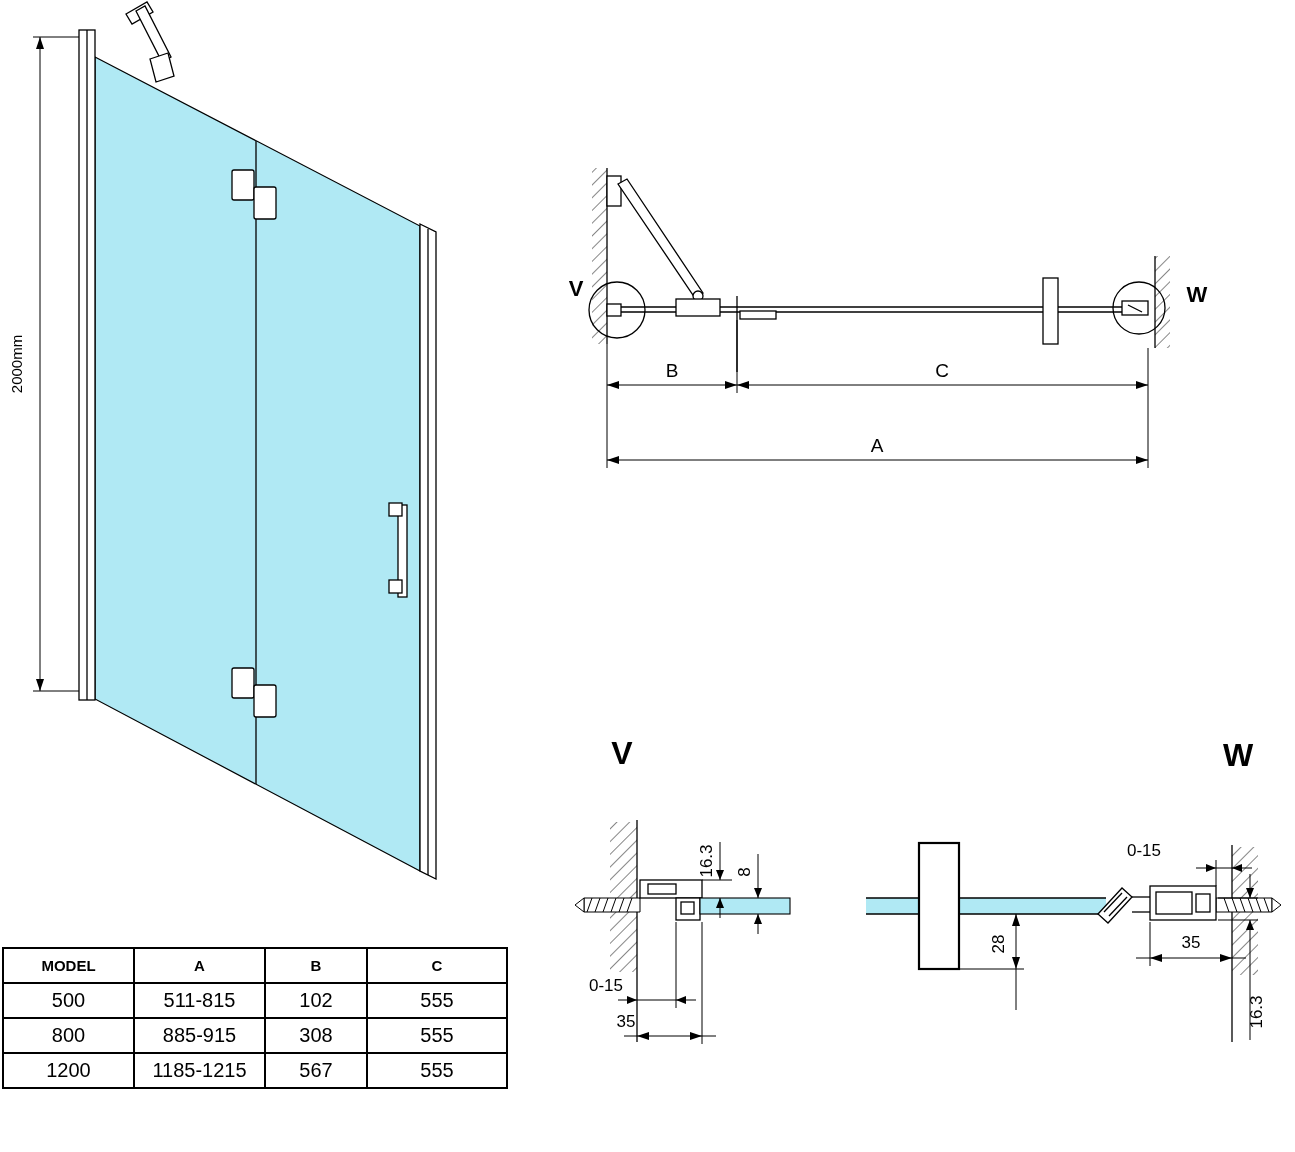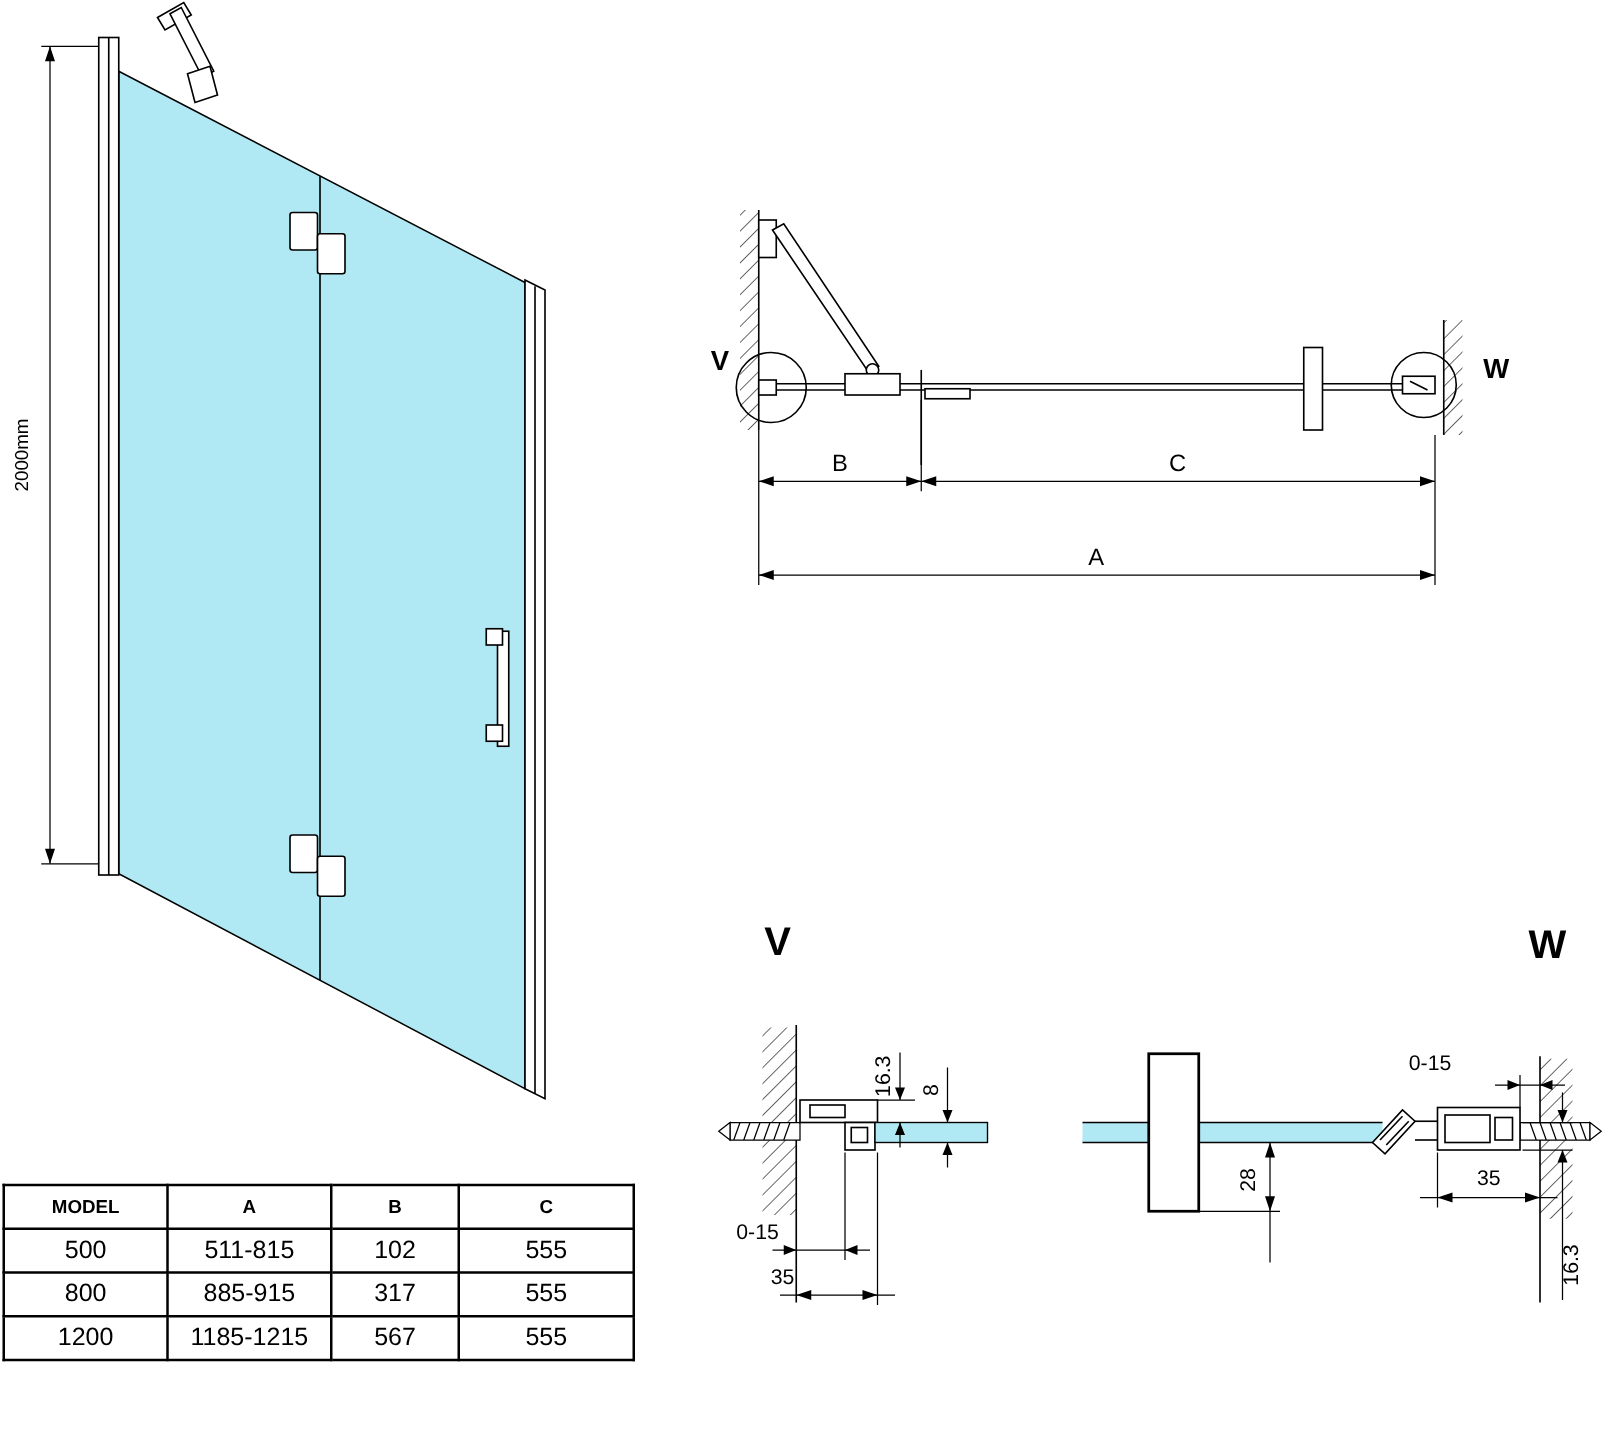--- a/index.html
+++ b/index.html
@@ -262,21 +262,21 @@
     <tbody>
       <tr>
         <td>500</td>
         <td>511-815</td>
         <td>102</td>
         <td>555</td>
       </tr>
       <tr>
         <td>800</td>
         <td>885-915</td>
-        <td>317</td>
+        <td>308</td>
         <td>555</td>
       </tr>
       <tr>
         <td>1200</td>
         <td>1185-1215</td>
         <td>567</td>
         <td>555</td>
       </tr>
     </tbody>
   </table>

